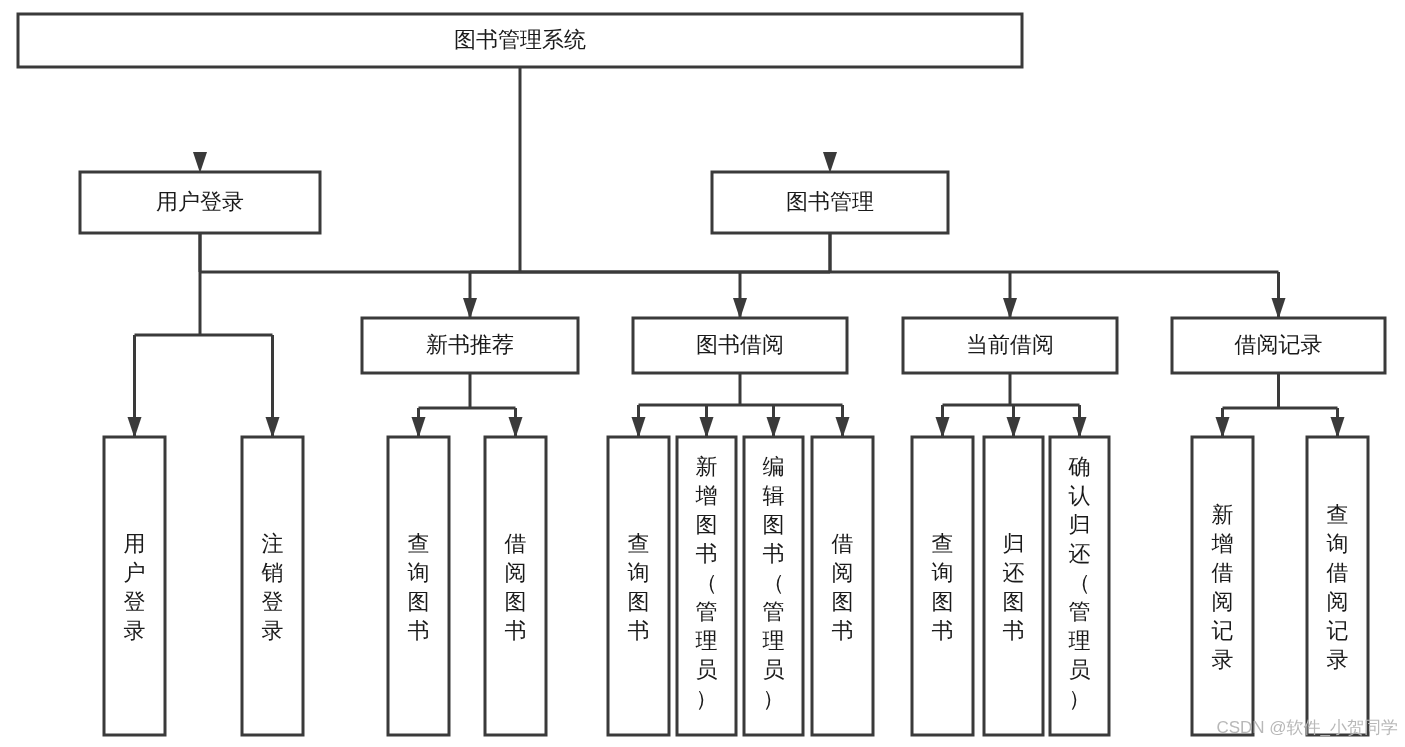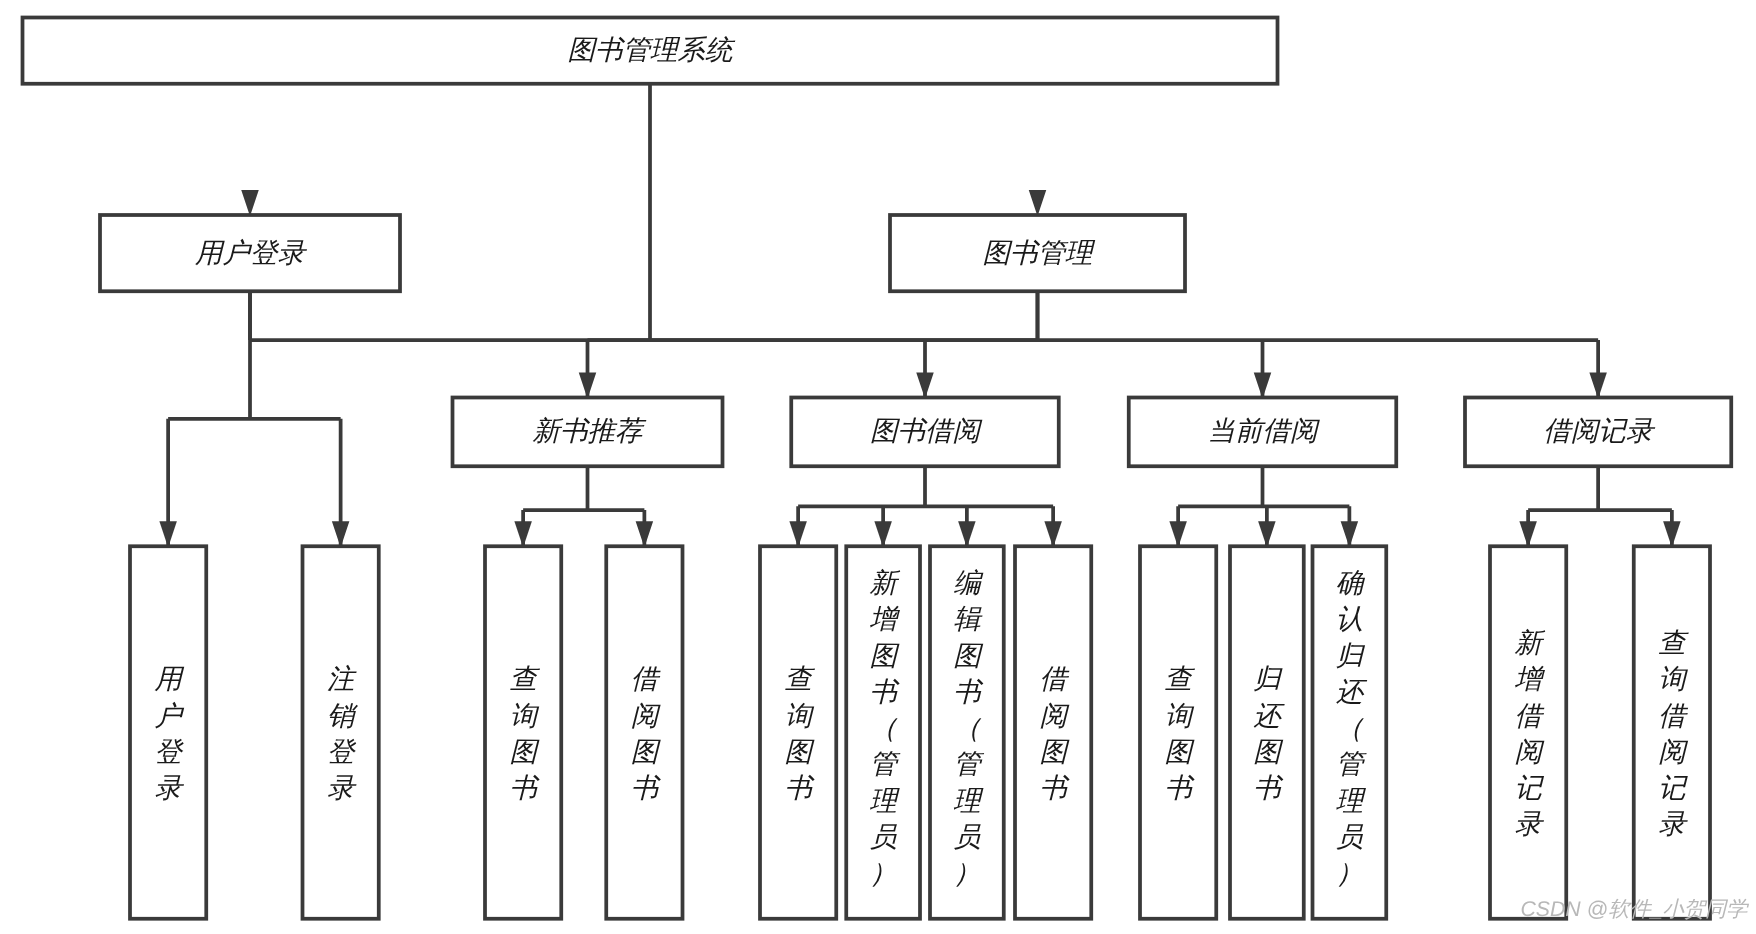--- a/index.html
+++ b/index.html
@@ -9,21 +9,20 @@
   }
   body {
     font-family: "Liberation Sans", "DejaVu Sans", sans-serif;
   }
   #diagram-root {
     position: relative;
     width: 1405px;
     height: 747px;
     background: #ffffff;
     overflow: hidden;
-    font-style: italic;
   }
   svg.diagram {
     display: block;
     width: 1405px;
     height: 747px;
   }
   .node-rect {
     fill: #ffffff;
     stroke: #3a3a3a;
     stroke-width: 3;

